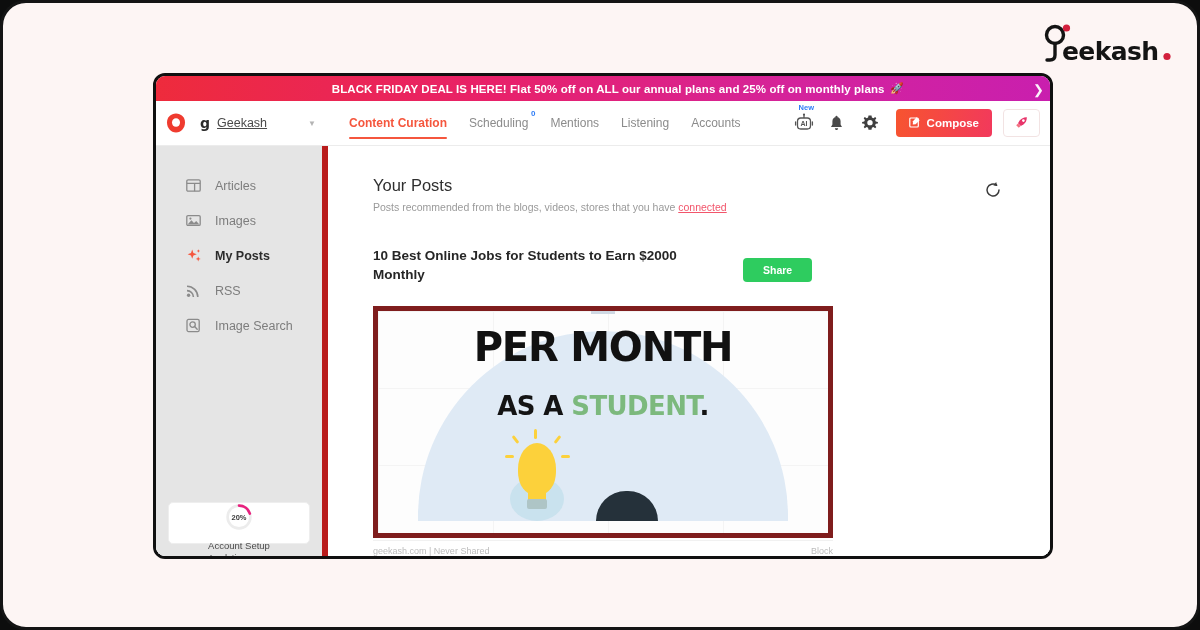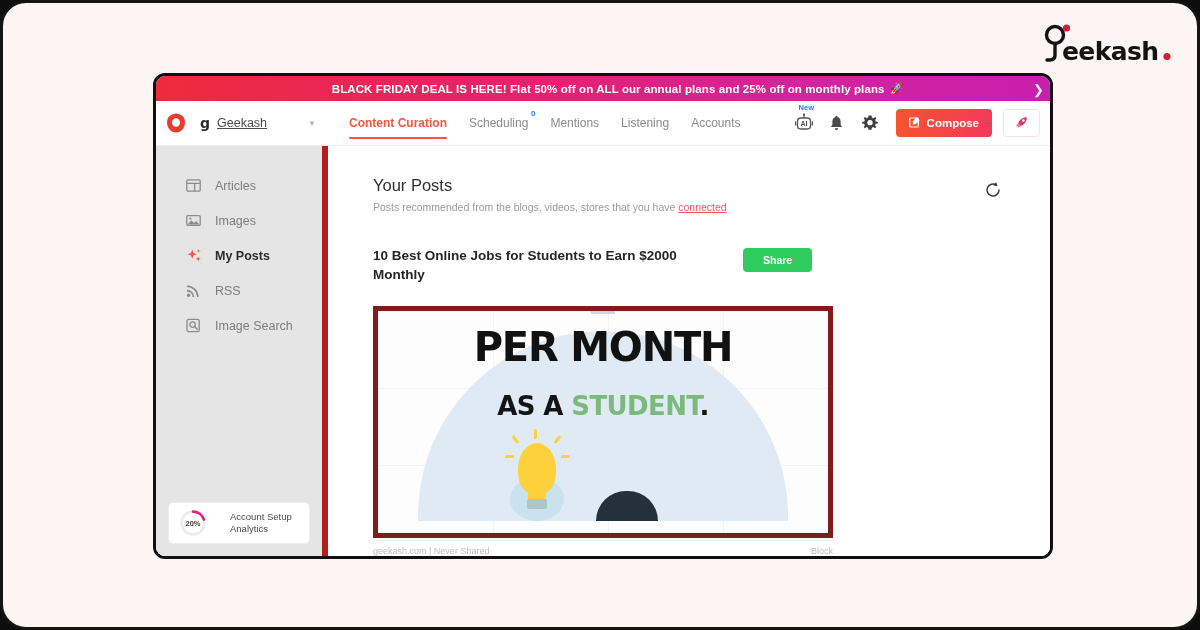--- a/index.html
+++ b/index.html
@@ -274,23 +274,24 @@
     position: absolute;
     left: 12px;
     right: 12px;
     bottom: 12px;
     height: 42px;
     background: #ffffff;
     border: 1px solid #eeeeee;
     border-radius: 5px;
     display: flex;
     align-items: center;
-    gap: 23px;
+    gap: 9px;
     padding: 0 10px;
     cursor: pointer;
+    flex-direction: column;
   }
   .setup-ring {
     position: relative;
     width: 28px;
     height: 28px;
     flex: 0 0 28px;
   }
   .setup-pct {
     position: absolute;
     inset: 0;
@@ -367,21 +368,21 @@
     flex: 0 0 auto;
     height: 24px;
     padding: 0 20px;
     border: none;
     border-radius: 4px;
     background: #2ecc5f;
     color: #ffffff;
     font-size: 10.5px;
     font-weight: bold;
     cursor: pointer;
-    margin-top: 2px;
+    margin-top: 12px;
     text-align: center;
   }
 
   .post-media {
     margin-top: 22px;
     width: 460px;
     height: 232px;
     background: #fdfdfd;
     border: 5px solid #7f1d1d;
     position: relative;

